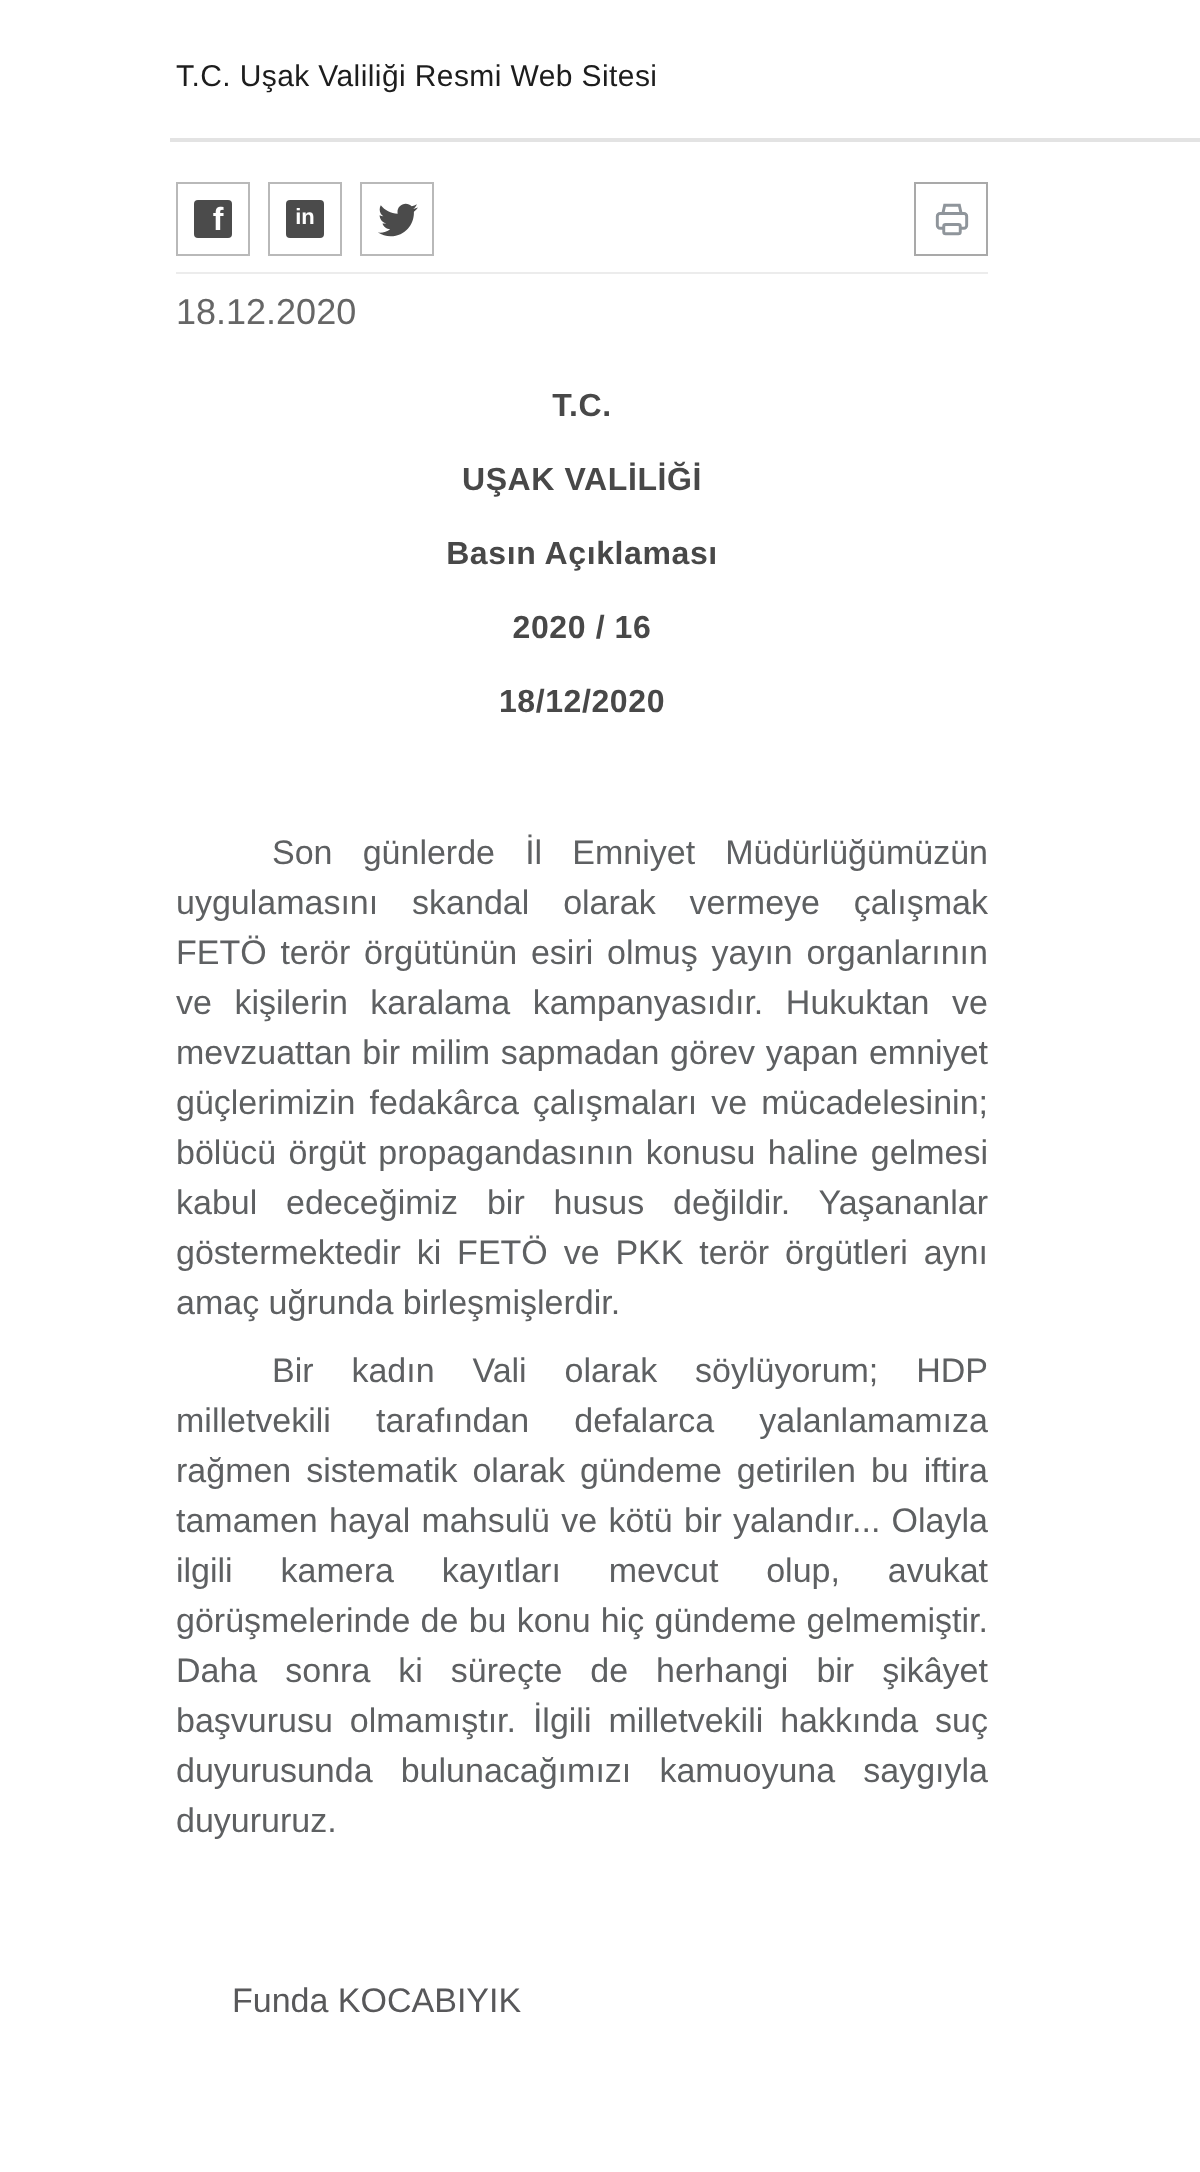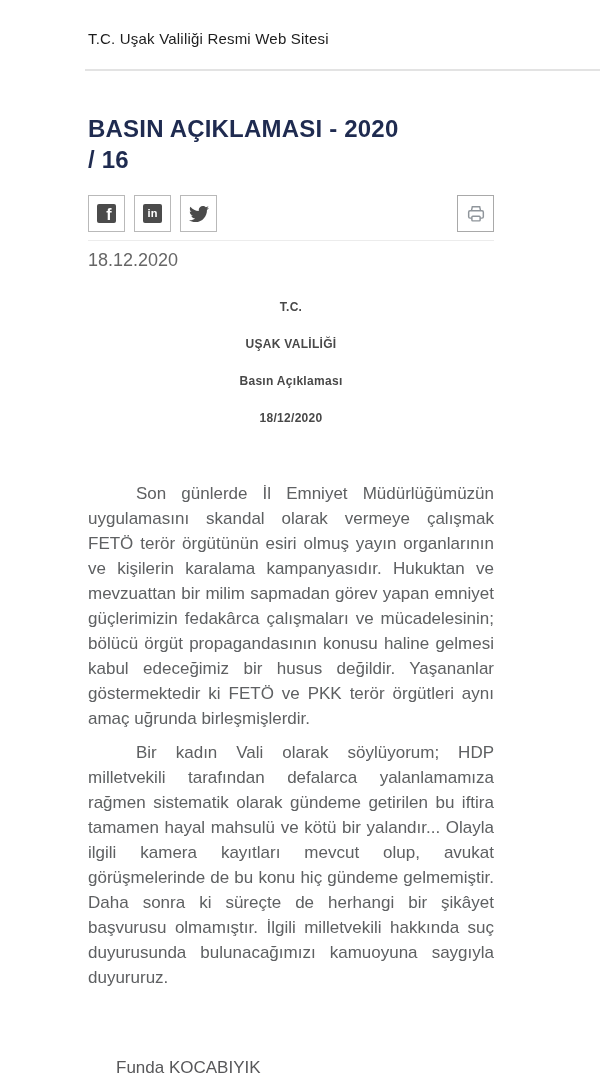--- a/index.html
+++ b/index.html
@@ -75,21 +75,21 @@
   .publish-date {
     margin-top: 9px;
     font-size: 18px;
     color: #666666;
   }
   .letterhead {
     margin-top: 26px;
     text-align: center;
   }
   .letterhead div {
-    font-size: 12px;
+    font-size: 16px;
     font-weight: bold;
     color: #484848;
     line-height: 21px;
     margin-bottom: 16px;
     letter-spacing: 0.3px;
   }
   .body-text p {
     font-size: 17px;
     color: #5e6062;
     line-height: 25px;
@@ -106,21 +106,20 @@
 </style>
 </head>
 <body>
 
 <header class="site-header">T.C. Uşak Valiliği Resmi Web Sitesi</header>
 
 <div class="divider-full"></div>
 
 <main class="article">
 
-  <h1 class="article-title">BASIN AÇIKLAMASI - 2020 / 16</h1>
 
   <div class="share-row">
     <div class="share-left">
       <button class="icon-btn">
         <span class="glyph-box glyph-f">f</span>
       </button>
       <button class="icon-btn">
         <span class="glyph-box glyph-in">in</span>
       </button>
       <button class="icon-btn">
@@ -143,20 +142,21 @@
   </div>
 
   <div class="divider-thin"></div>
 
   <div class="publish-date">18.12.2020</div>
 
   <div class="letterhead">
     <div>T.C.</div>
     <div>UŞAK VALİLİĞİ</div>
     <div>Basın Açıklaması</div>
+    <div>2020 / 16</div>
     <div>18/12/2020</div>
   </div>
 
   <div class="body-text">
     <p class="para-1">Son günlerde İl Emniyet Müdürlüğümüzün uygulamasını skandal olarak vermeye çalışmak FETÖ terör örgütünün esiri olmuş yayın organlarının ve kişilerin karalama kampanyasıdır. Hukuktan ve mevzuattan bir milim sapmadan görev yapan emniyet güçlerimizin fedakârca çalışmaları ve mücadelesinin; bölücü örgüt propagandasının konusu haline gelmesi kabul edeceğimiz bir husus değildir. Yaşananlar göstermektedir ki FETÖ ve PKK terör örgütleri aynı amaç uğrunda birleşmişlerdir.</p>
     <p class="para-2">Bir kadın Vali olarak söylüyorum; HDP milletvekili tarafından defalarca yalanlamamıza rağmen sistematik olarak gündeme getirilen bu iftira tamamen hayal mahsulü ve kötü bir yalandır... Olayla ilgili kamera kayıtları mevcut olup, avukat görüşmelerinde de bu konu hiç gündeme gelmemiştir. Daha sonra ki süreçte de herhangi bir şikâyet başvurusu olmamıştır. İlgili milletvekili hakkında suç duyurusunda bulunacağımızı kamuoyuna saygıyla duyururuz.</p>
   </div>
 
   <div class="signature">Funda KOCABIYIK</div>
 

